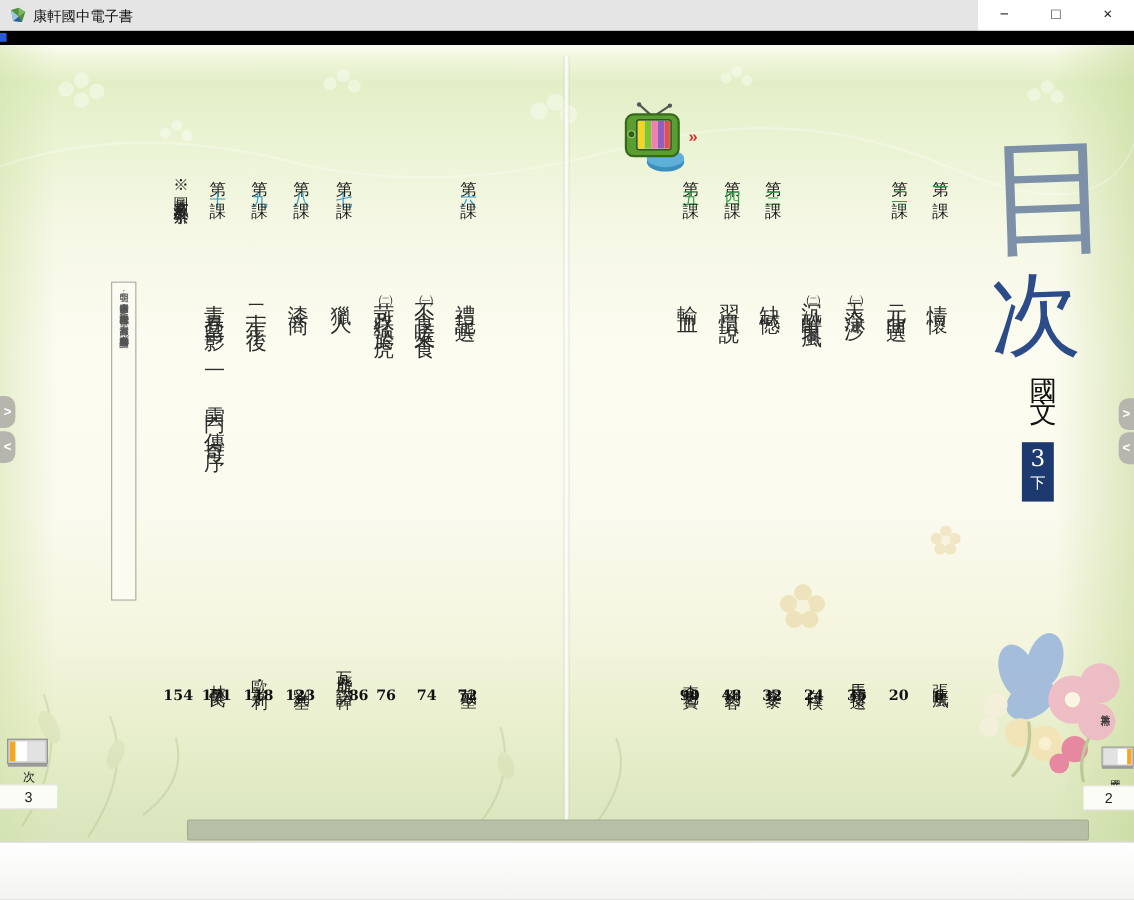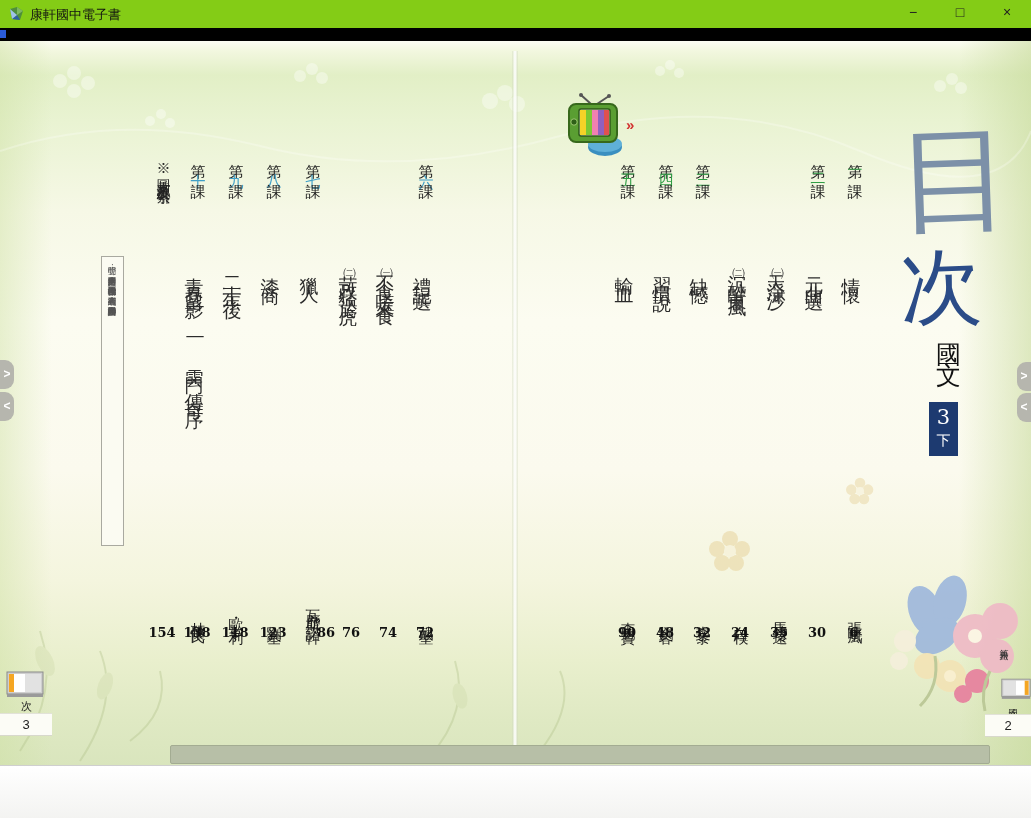--- a/index.html
+++ b/index.html
@@ -1,19 +1,19 @@
 <!DOCTYPE html>
 <html><head>
 <meta charset="utf-8">
 <style>
   html,body{margin:0;padding:0;background:#777;}
   .screen{position:relative;width:1031px;height:818px;overflow:hidden;background:#fff;
           font-family:"Liberation Sans",sans-serif;}
   
-  .titlebar{position:absolute;left:0;top:0;width:1031px;height:28px;background:#84cc16;}
+  .titlebar{position:absolute;left:0;top:0;width:889px;height:28px;background:#e5e5e5;}
   .titlebar .ttl{position:absolute;left:30px;top:6px;font-size:13px;color:#111;}
   .winbtn{position:absolute;top:4px;width:30px;height:20px;text-align:center;font-size:14px;color:#222;cursor:default;}
   .blackstrip{position:absolute;left:0;top:28px;width:1031px;height:13px;background:#000;}
   .bluechip{position:absolute;left:0;top:30px;width:6px;height:8px;background:#2a5bd7;}
   
   .book{position:absolute;left:0;top:41px;width:1031px;height:724px;
     background:linear-gradient(180deg,#fbfcf3 0px,#f2f7df 10px,#e2efc6 34px,#e9f3d2 80px,
       #f6f8e6 170px,#fcfcf1 280px,#fbfaee 430px,#f4f5de 540px,#e9efcd 620px,#dfe9c3 680px,#d9e5bd 724px);}
   .sidetint{position:absolute;left:0;top:0;width:1031px;height:724px;pointer-events:none;
     background:linear-gradient(90deg,rgba(205,224,162,.45) 0,rgba(205,224,162,0) 5%,rgba(205,224,162,0) 93%,rgba(196,216,150,.55) 100%);}
@@ -209,21 +209,21 @@
     <span class="s">下</span>
   </div>
 
   <div class="vu th" style="left:844px"><span>第</span><span class="gn">一</span><span>課</span></div>
   <div class="vu tt" style="left:843px">情懷</div>
   <div class="vu ta" style="left:844px">張曉風</div>
   <div class="tp" style="left:836px">6</div>
 
   <div class="vu th" style="left:807px"><span>第</span><span class="gn">二</span><span>課</span></div>
   <div class="vu tt" style="left:806px">元曲選</div>
-  <div class="tp" style="left:799px">30</div>
+  <div class="tp" style="left:799px">20</div>
 
   <div class="vu tt" style="left:768px;top:258px"><span class="sb">㈠</span><span>天淨沙</span><span class="an">秋思</span></div>
   <div class="vu ta" style="left:769px">馬致遠</div>
   <div class="tp" style="left:761px">35</div>
 
   <div class="vu tt" style="left:729px;top:258px"><span class="sb">㈡</span><span>沉醉東風</span><span class="an">漁父詞</span></div>
   <div class="vu ta" style="left:730px">白樸</div>
   <div class="tp" style="left:722px">24</div>
 
   <div class="vu th" style="left:692px"><span>第</span><span class="gn">三</span><span>課</span></div>
@@ -263,21 +263,21 @@
   <div class="tp" style="left:255px">123</div>
 
   <div class="vu th" style="left:225px"><span>第</span><span class="bn">九</span><span>課</span></div>
   <div class="vu tt" style="left:224px">二十年後</div>
   <div class="vu ta" style="left:225px">歐・亨利</div>
   <div class="tp" style="left:217px">118</div>
 
   <div class="vu th" style="left:187px"><span>第</span><span class="bn">十</span><span>課</span></div>
   <div class="vu tt" style="left:186px">青春留影——雲門・傳奇序</div>
   <div class="vu ta" style="left:187px">林懷民</div>
-  <div class="tp" style="left:179px">138</div>
+  <div class="tp" style="left:179px">171</div>
 
   <div class="vu idx" style="left:151px">※圖片來源及索引</div>
   <div class="tp" style="left:144px">154</div>
 
   <div class="notebox">
     <div class="vu">聲明:本書所選錄之圖文,均已盡可能取得作者授權,如有疏漏者,尚請原作者主動與本公司聯絡。</div>
   </div>
 
   <div class="navb nl" style="top:360px">&gt;</div>
   <div class="navb nl" style="top:392px">&lt;</div>

